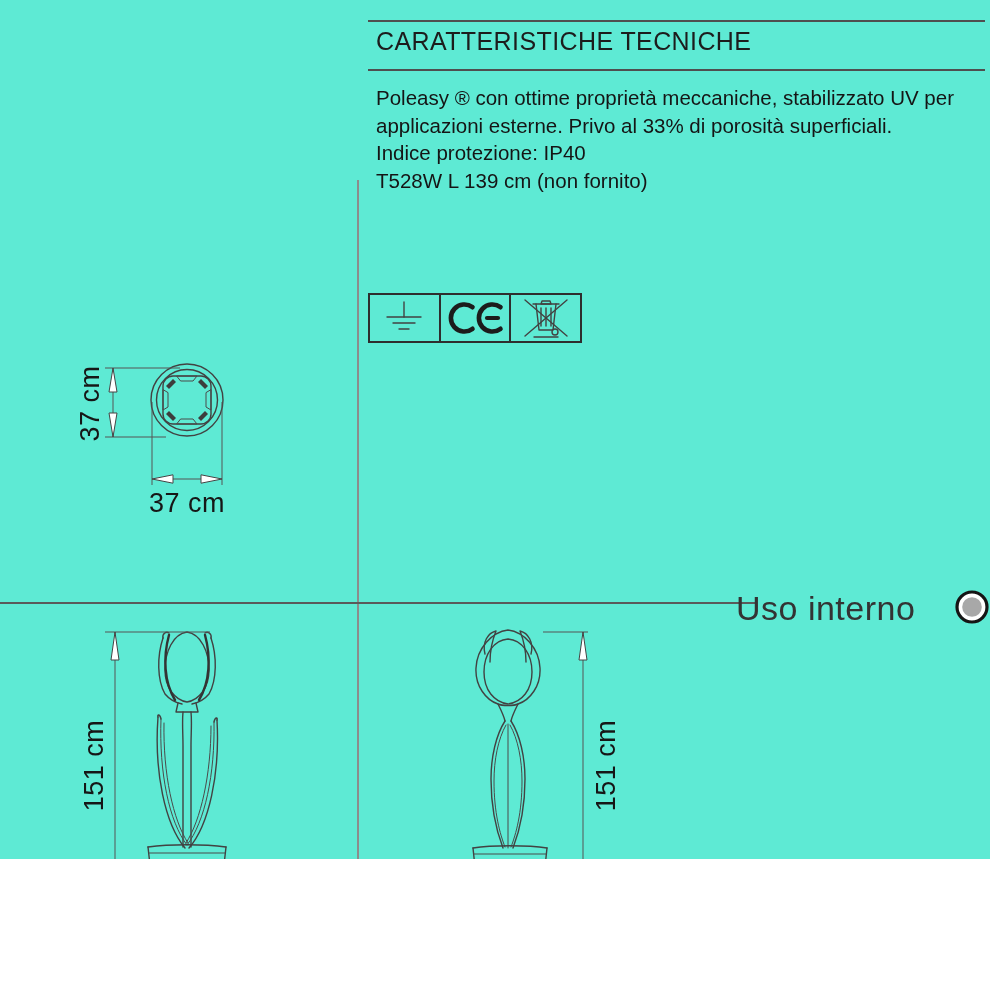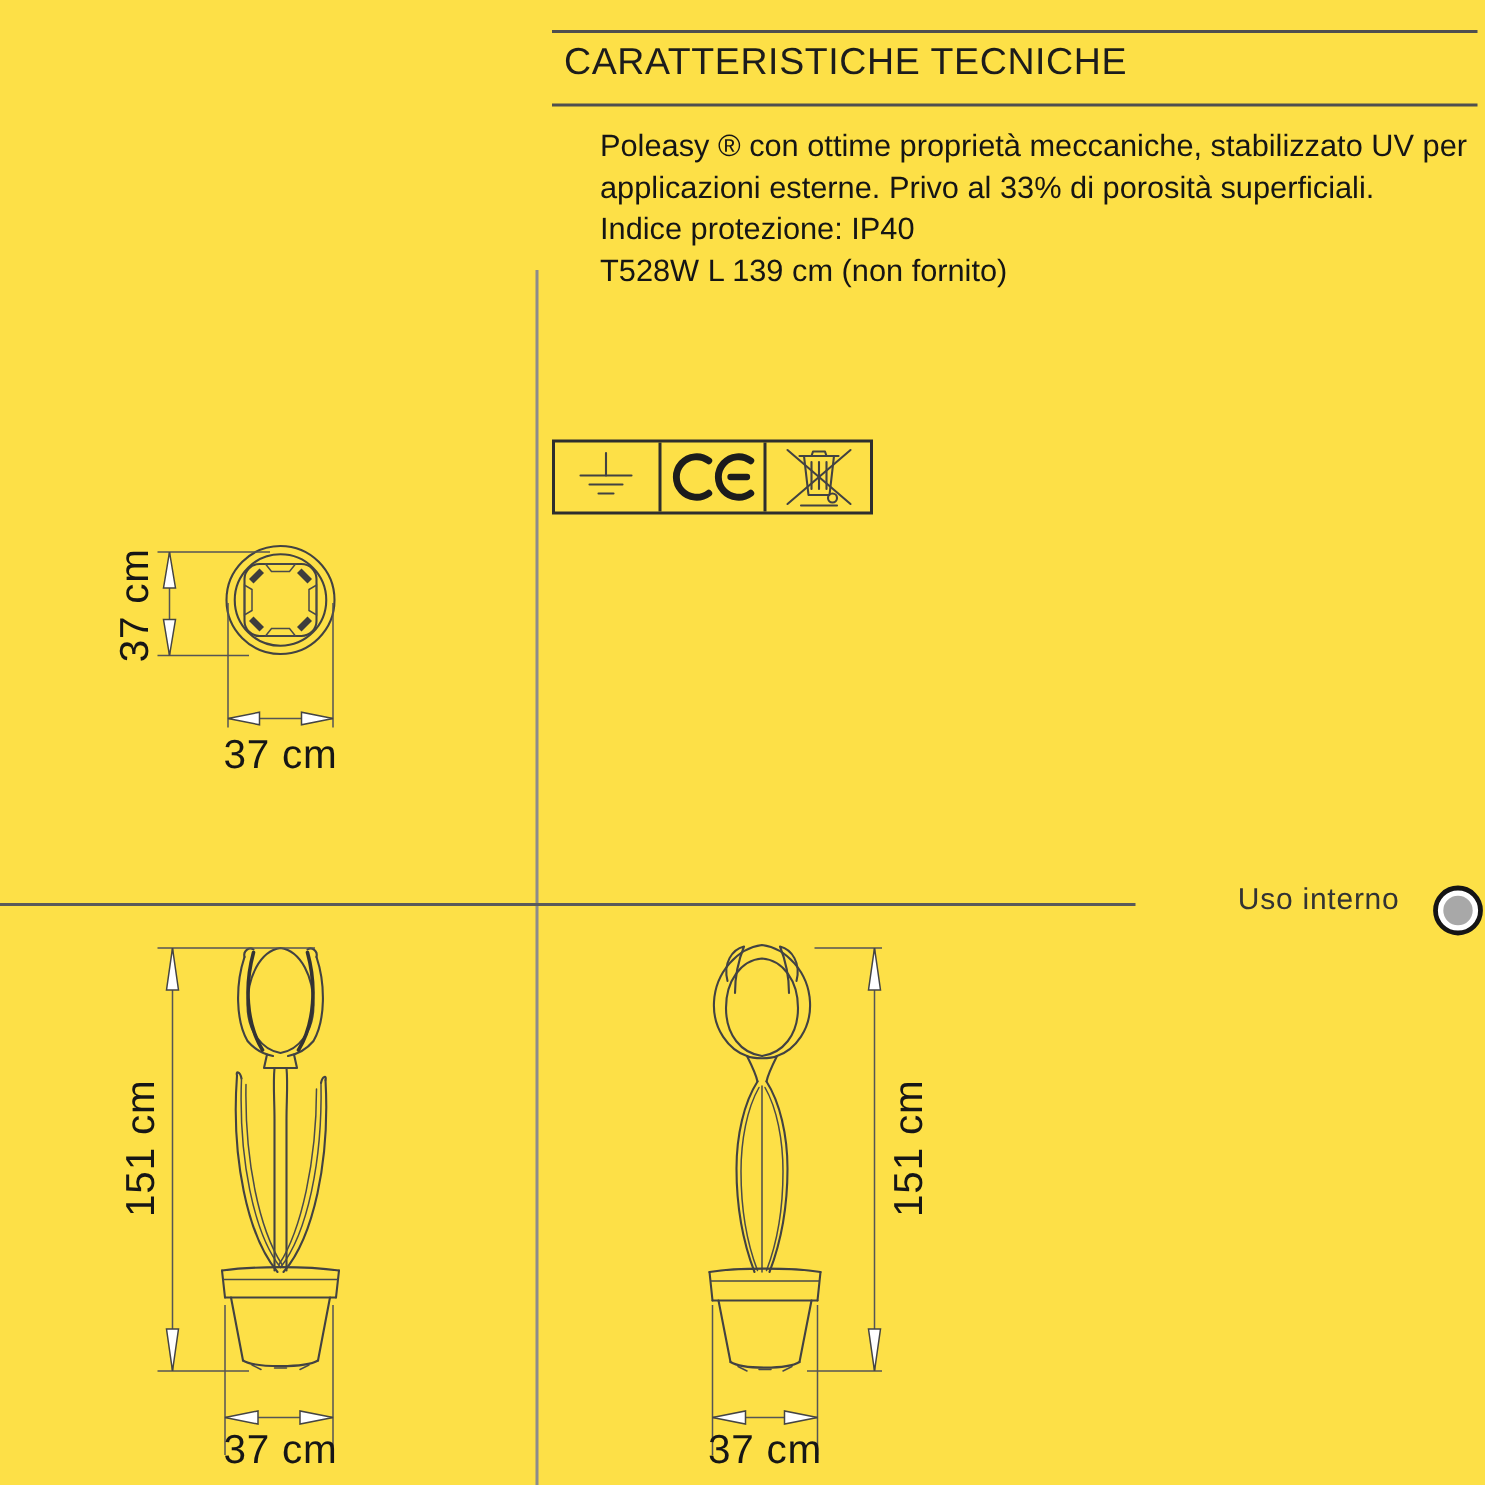--- a/index.html
+++ b/index.html
@@ -1,44 +1,44 @@
 <!DOCTYPE html>
 <html><head>
 <meta charset="utf-8">
 <style>
   html,body{margin:0;padding:0;background:#ffffff;}
   .page{
-    position:relative;width:990px;height:990px;background:#fde047;overflow:hidden;
+    position:relative;width:990px;height:859px;background:#5eead4;overflow:hidden;
     font-family:"Liberation Sans", sans-serif;color:#1a1a1a;
   }
   
   .rule{position:absolute;left:368px;width:617px;height:2px;background:#4f4f4f;}
   .rule-top{top:20px;}
   .rule-bottom{top:69px;}
   .title{
     position:absolute;left:376px;top:27px;margin:0;
     font-size:25px;font-weight:500;letter-spacing:.4px;color:#1c1c1c;white-space:nowrap;
   }
   
   .specs{position:absolute;left:376px;top:84px;}
-  .spec-line{font-size:20.5px;line-height:27.6px;white-space:nowrap;color:#151515;margin-left:24px;}
+  .spec-line{font-size:20.5px;line-height:27.6px;white-space:nowrap;color:#151515;}
   
   .cert-box{
     position:absolute;left:368px;top:293px;width:214px;height:50px;
     border:2px solid #2e2e2e;display:flex;box-sizing:border-box;
   }
   .cert-cell{flex:1;display:flex;align-items:center;justify-content:center;}
   .cert-cell + .cert-cell{border-left:2px solid #2e2e2e;}
   
   .vline{position:absolute;left:357px;top:180px;width:2px;height:810px;background:#8c8c8c;}
   .hline{position:absolute;left:0;top:602px;width:757px;height:2px;background:#5a5a5a;}
   
   .uso{
-    position:absolute;left:758px;top:589px;width:175px;text-align:right;
-    font-size:20px;color:#333;letter-spacing:.5px;white-space:nowrap;
+    position:absolute;left:736px;top:589px;width:175px;text-align:right;
+    font-size:34px;color:#333;letter-spacing:.5px;white-space:nowrap;
   }
   .uso-dot{position:absolute;left:953px;top:588px;}
   
   .draw{position:absolute;}
   .d-top{left:70px;top:355px;}
   .d-front{left:70px;top:622px;}
   .d-side{left:430px;top:622px;}
   
   .dim{
     position:absolute;font-size:27px;color:#161616;letter-spacing:.5px;

